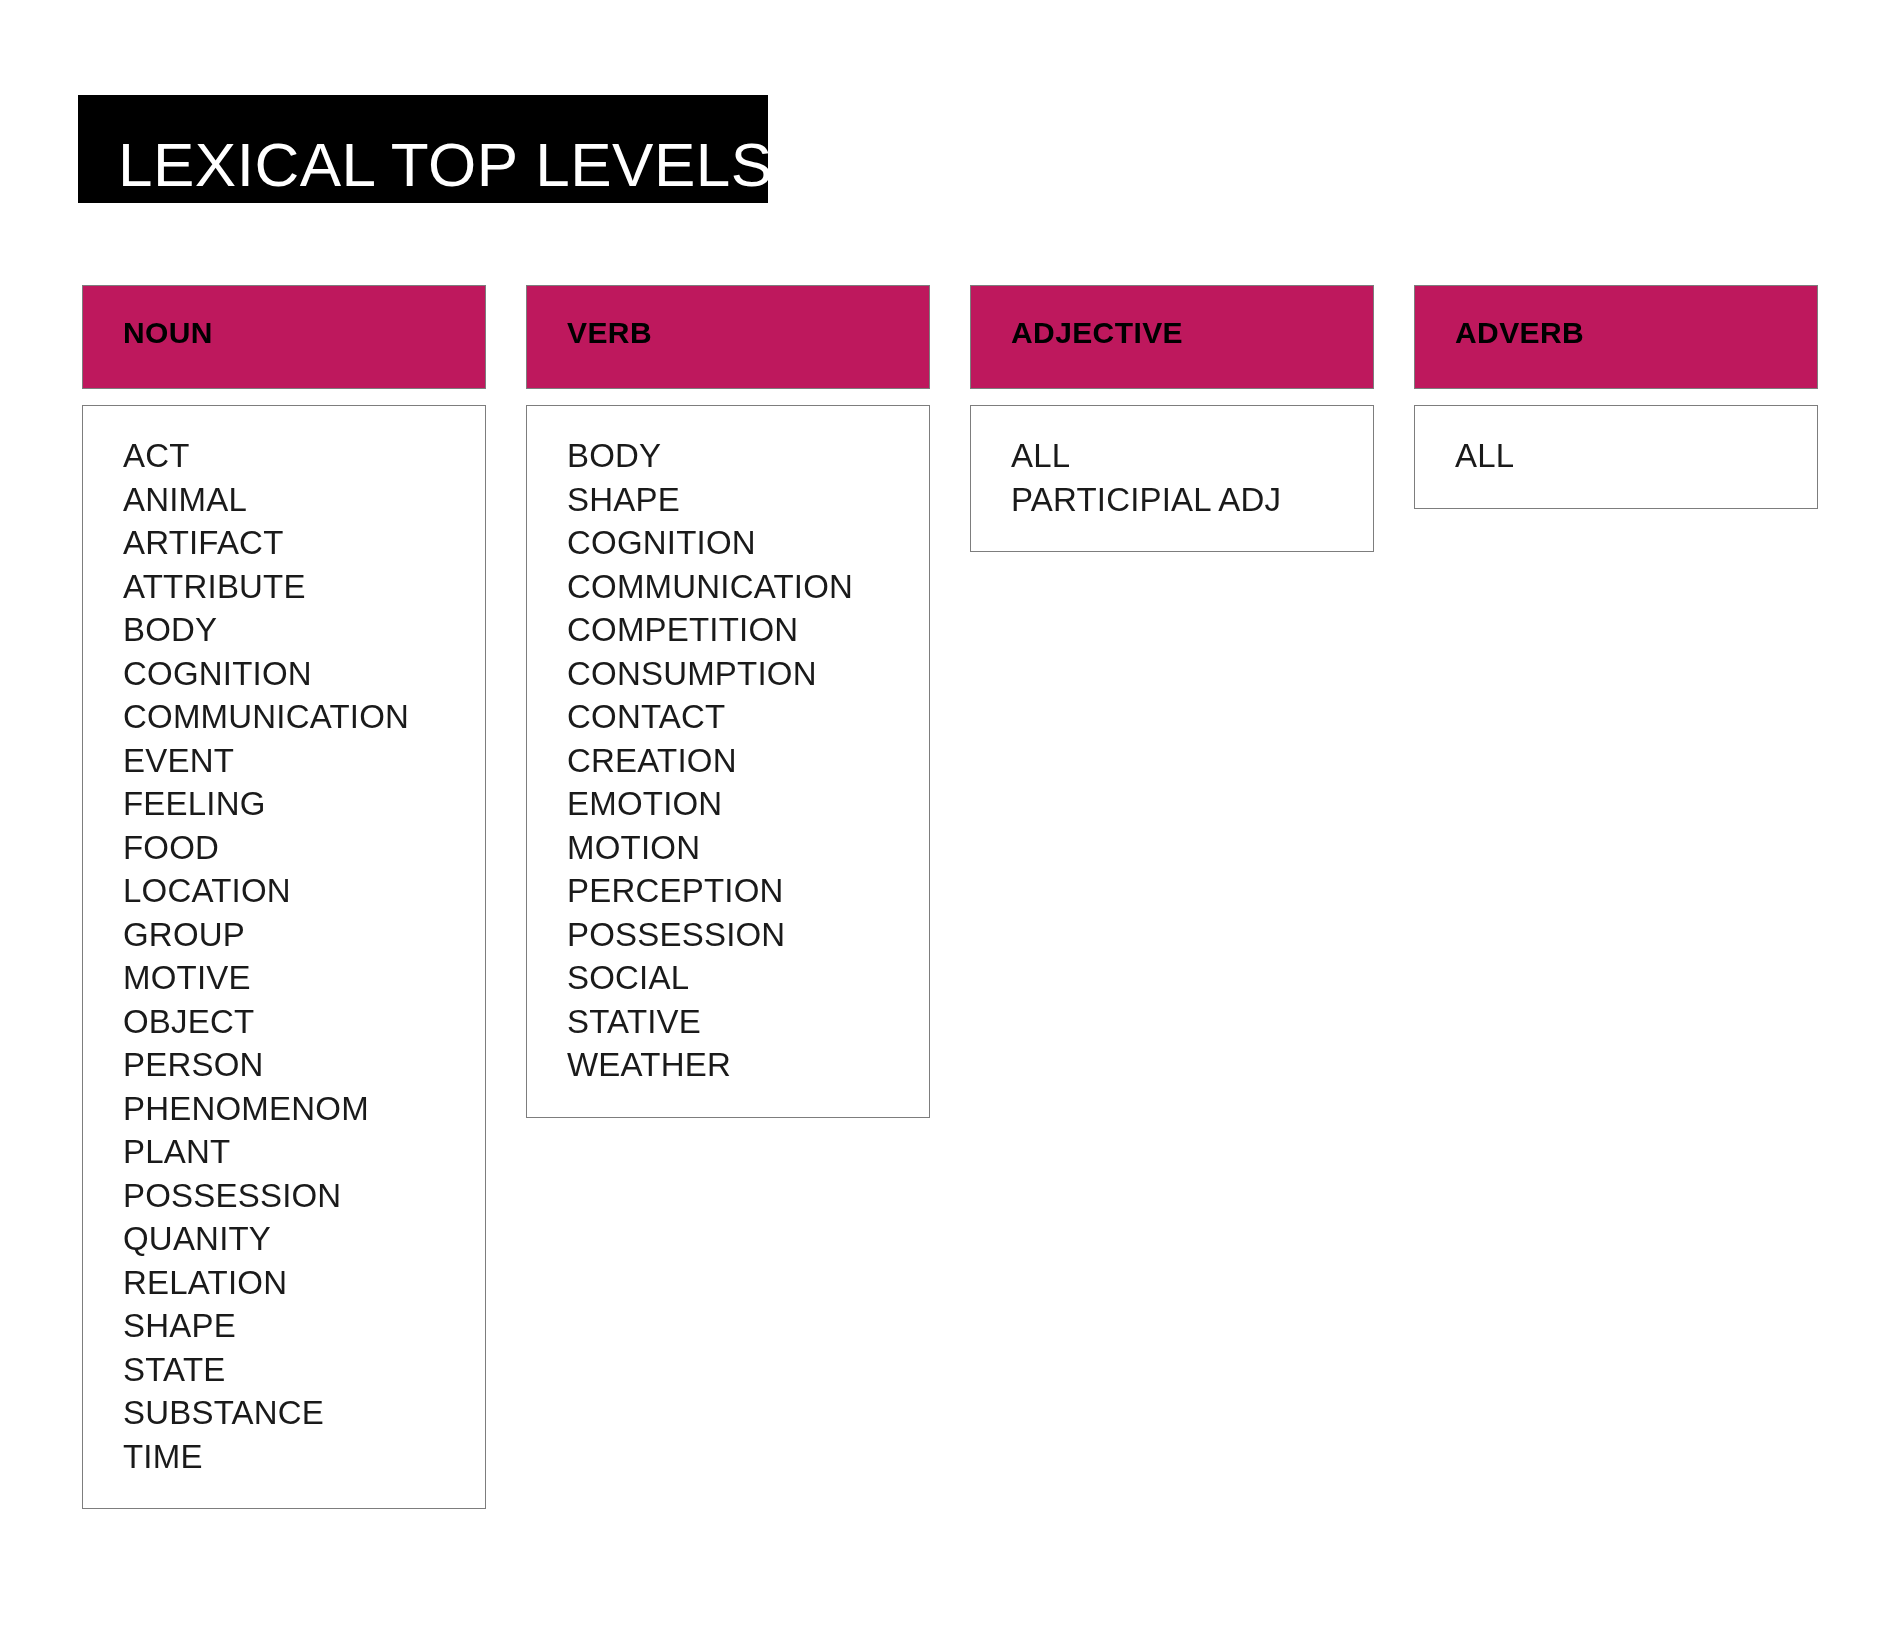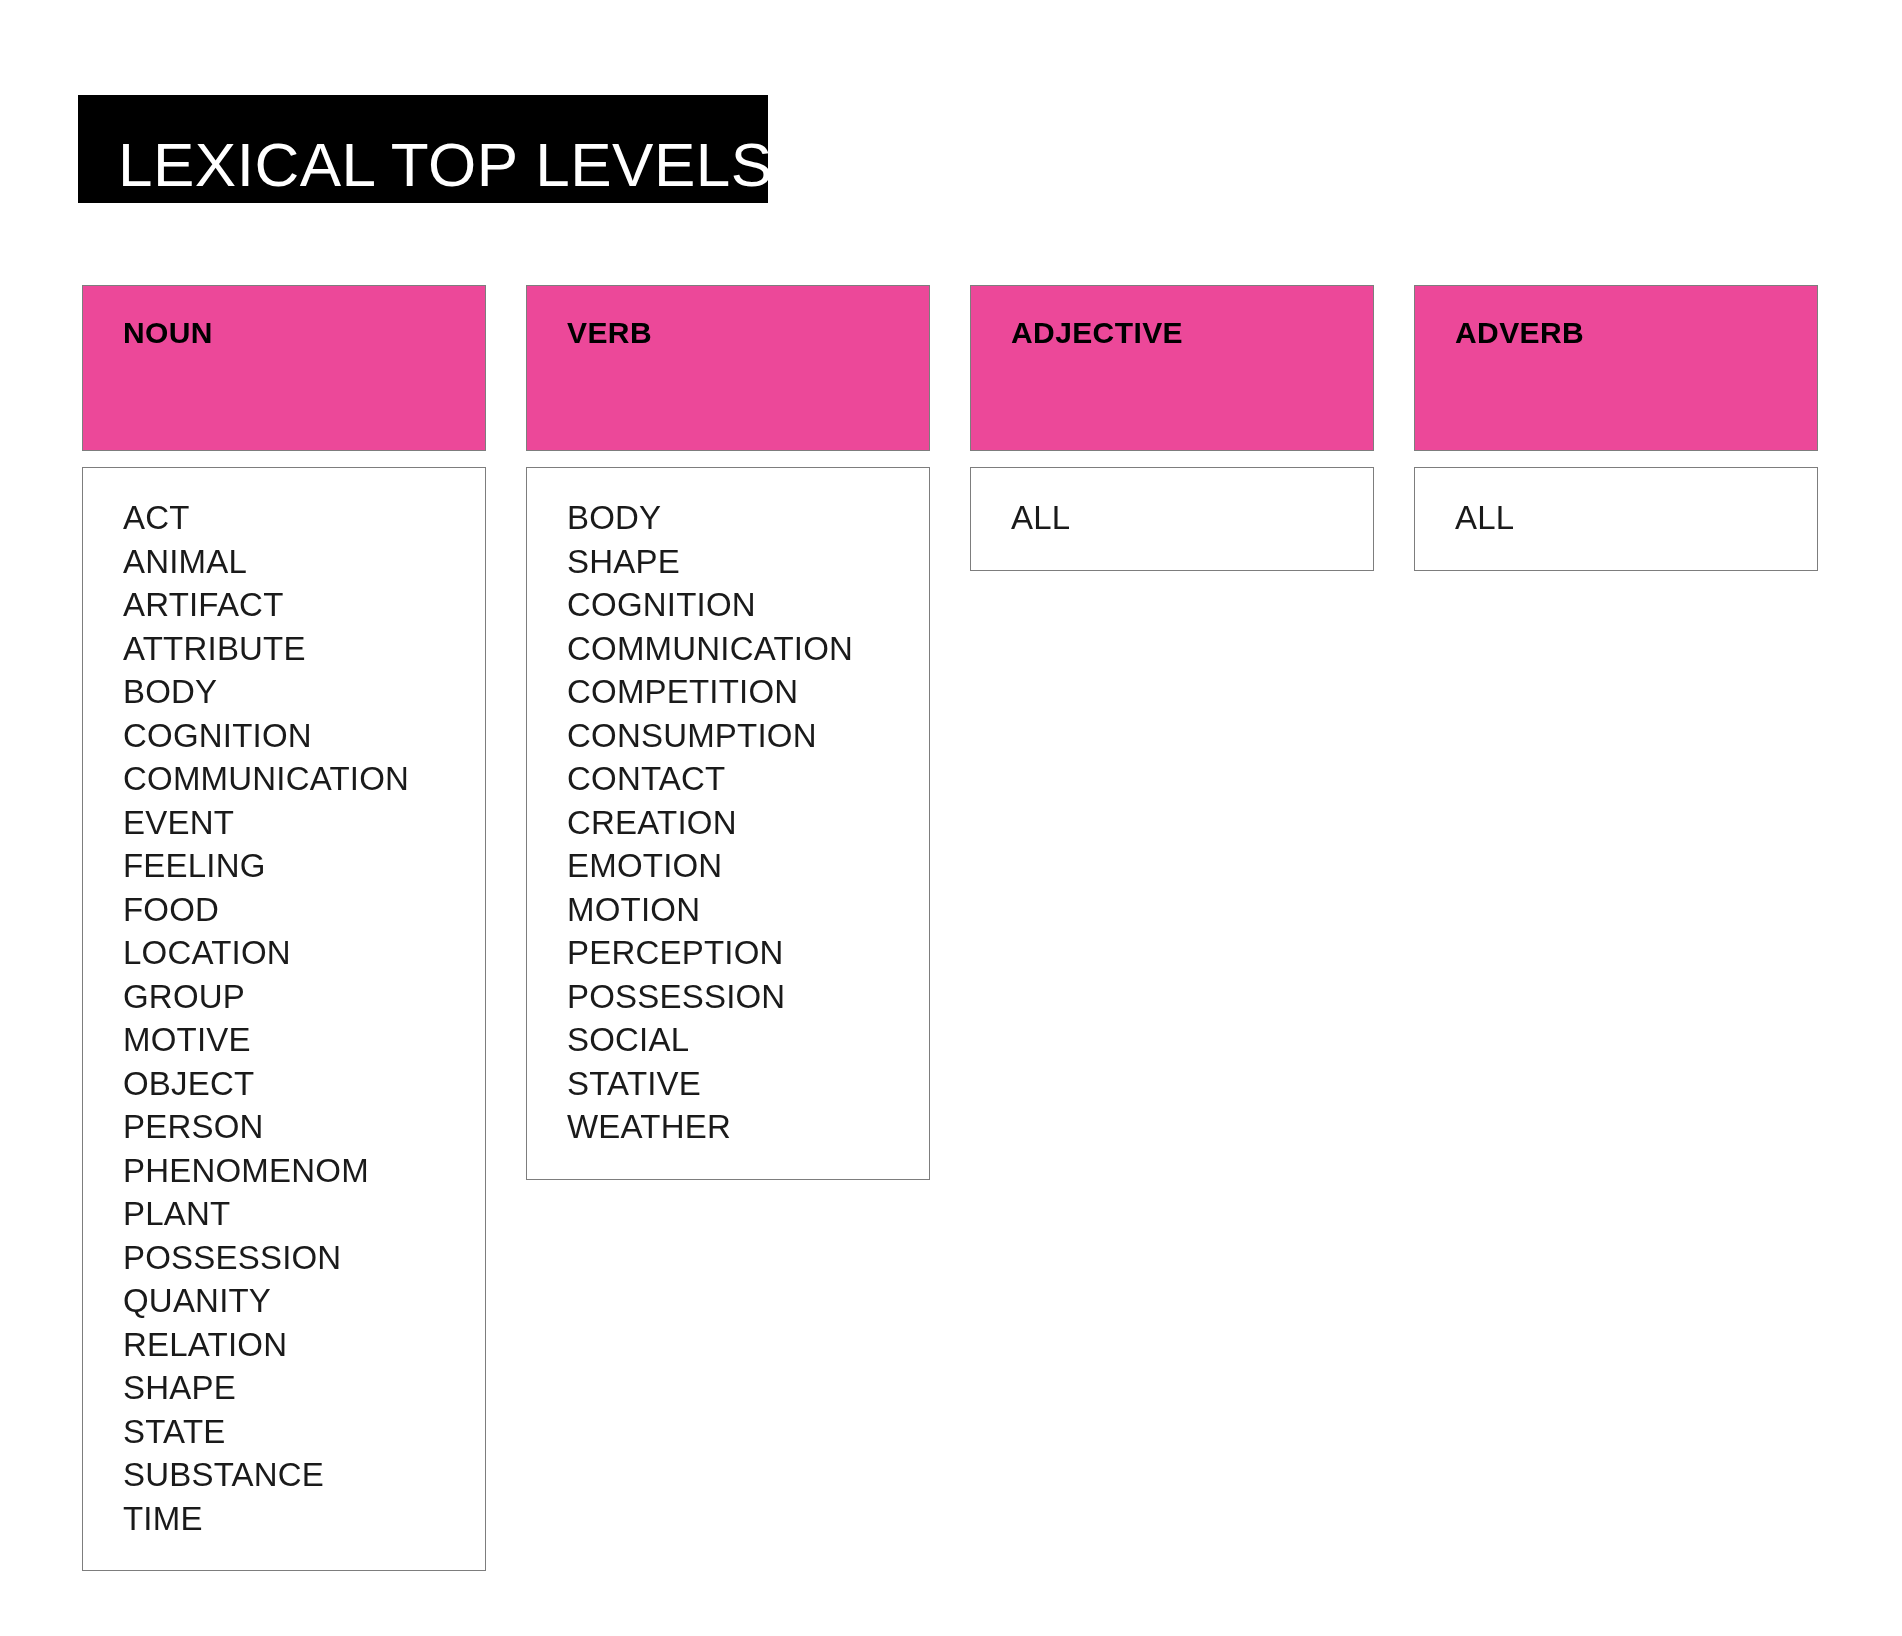--- a/index.html
+++ b/index.html
@@ -52,24 +52,24 @@
   .column {
     width: 404px;
     flex: 0 0 404px;
     display: flex;
     flex-direction: column;
     gap: 16px;
   }
 
   .header-box {
     border: 1.5px solid #7d7d7d;
-    height: 166px;
+    height: 104px;
     box-sizing: border-box;
     padding: 32px 0 0 40px;
-    background: #ec4899;
+    background: #be185d;
   }
   .header-label {
     font-size: 30px;
     font-weight: 700;
     letter-spacing: 0.4px;
     color: #000000;
     line-height: 1;
   }
 
   .list-box {
@@ -160,20 +160,21 @@
     </div>
   </div>
 
   <div class="column">
     <div class="header-box">
       <div class="header-label">ADJECTIVE</div>
     </div>
     <div class="list-box">
       <ul>
         <li>ALL</li>
+        <li>PARTICIPIAL ADJ</li>
       </ul>
     </div>
   </div>
 
   <div class="column">
     <div class="header-box">
       <div class="header-label">ADVERB</div>
     </div>
     <div class="list-box">
       <ul>

